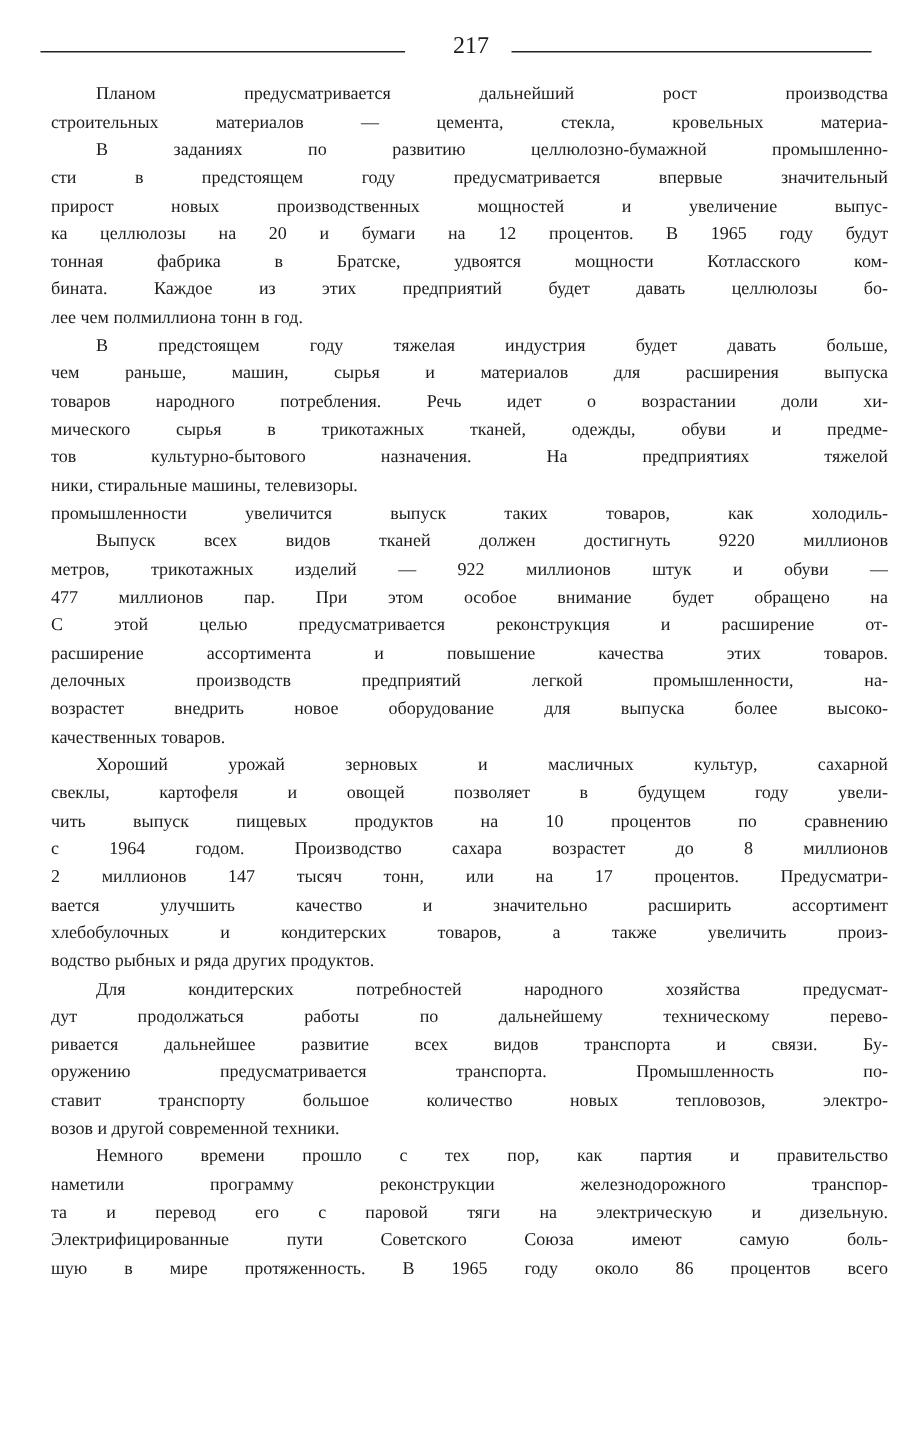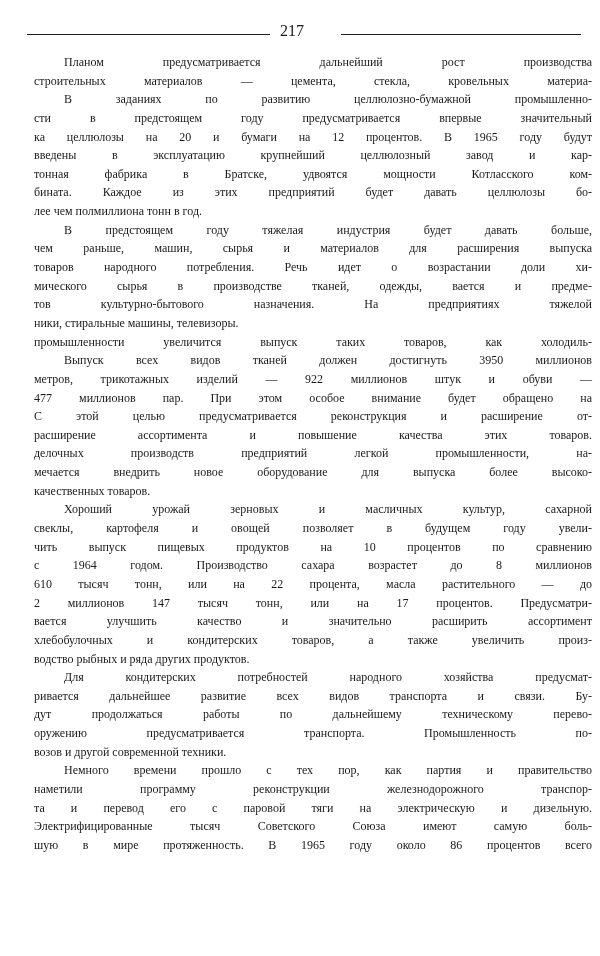--- a/index.html
+++ b/index.html
@@ -7,21 +7,21 @@
   .page {
     position: absolute; left: 0; top: 0; width: 600px; height: 956px;
     background: #ffffff; color: #1a1a1a;
     font-family: "DejaVu Serif", "Liberation Serif", serif;
   }
   .header { position: absolute; left: 0; top: 10px; width: 600px; height: 24px; }
   .rule { position: absolute; top: 24px; height: 0; border-top: 1.3px solid #222; }
   .rule.left { left: 27px; width: 243px; }
   .rule.right { left: 341px; width: 240px; }
   .page-num {
-    position: absolute; left: 280px; width: 46px; top: 12px; text-align: left;
+    position: absolute; left: 280px; width: 46px; top: 12px; text-align: right;
     font-family: "Liberation Serif", serif; font-size: 16px; color: #1a1a1a;
   }
   .body {
     position: absolute; left: 34px; top: 53px; width: 558px;
     font-family: "Liberation Serif", serif; font-size: 12px; line-height: 18.65px;
   }
   .para { margin: 0; padding: 0; }
   .line {
     display: block; white-space: nowrap; height: 18.65px;
     text-align: justify; text-align-last: justify;
@@ -40,64 +40,64 @@
   </div>
 
   <div class="body" id="body">
       <div class="para">
         <span class="line first">Планом предусматривается дальнейший рост производства</span>
         <span class="line">строительных материалов — цемента, стекла, кровельных материа-</span>
       </div>
       <div class="para">
         <span class="line first">В заданиях по развитию целлюлозно-бумажной промышленно-</span>
         <span class="line">сти в предстоящем году предусматривается впервые значительный</span>
+        <span class="line">прирост новых производственных мощностей и увеличение выпус-</span>
         <span class="line">ка целлюлозы на 20 и бумаги на 12 процентов. В 1965 году будут</span>
-        <span class="line">введены в эксплуатацию крупнейший целлюлозный завод и кар-</span>
         <span class="line">тонная фабрика в Братске, удвоятся мощности Котласского ком-</span>
         <span class="line">бината. Каждое из этих предприятий будет давать целлюлозы бо-</span>
         <span class="line last">лее чем полмиллиона тонн в год.</span>
       </div>
       <div class="para">
         <span class="line first">В предстоящем году тяжелая индустрия будет давать больше,</span>
         <span class="line">чем раньше, машин, сырья и материалов для расширения выпуска</span>
         <span class="line">товаров народного потребления. Речь идет о возрастании доли хи-</span>
-        <span class="line">мического сырья в производстве тканей, одежды, вается и предме-</span>
+        <span class="line">мического сырья в трикотажных тканей, одежды, обуви и предме-</span>
         <span class="line">тов культурно-бытового назначения. На предприятиях тяжелой</span>
         <span class="line last">ники, стиральные машины, телевизоры.</span>
         <span class="line">промышленности увеличится выпуск таких товаров, как холодиль-</span>
       </div>
       <div class="para">
-        <span class="line first">Выпуск всех видов тканей должен достигнуть 3950 миллионов</span>
+        <span class="line first">Выпуск всех видов тканей должен достигнуть 9220 миллионов</span>
         <span class="line">метров, трикотажных изделий — 922 миллионов штук и обуви —</span>
         <span class="line">477 миллионов пар. При этом особое внимание будет обращено на</span>
         <span class="line">С этой целью предусматривается реконструкция и расширение от-</span>
         <span class="line">расширение ассортимента и повышение качества этих товаров.</span>
         <span class="line">делочных производств предприятий легкой промышленности, на-</span>
-        <span class="line">мечается внедрить новое оборудование для выпуска более высоко-</span>
+        <span class="line">возрастет внедрить новое оборудование для выпуска более высоко-</span>
         <span class="line last">качественных товаров.</span>
       </div>
       <div class="para">
         <span class="line first">Хороший урожай зерновых и масличных культур, сахарной</span>
         <span class="line">свеклы, картофеля и овощей позволяет в будущем году увели-</span>
         <span class="line">чить выпуск пищевых продуктов на 10 процентов по сравнению</span>
         <span class="line">с 1964 годом. Производство сахара возрастет до 8 миллионов</span>
-        <span class="line">610 тысяч тонн, или на 22 процента, масла растительного — до</span>
         <span class="line">2 миллионов 147 тысяч тонн, или на 17 процентов. Предусматри-</span>
         <span class="line">вается улучшить качество и значительно расширить ассортимент</span>
         <span class="line">хлебобулочных и кондитерских товаров, а также увеличить произ-</span>
         <span class="line last">водство рыбных и ряда других продуктов.</span>
       </div>
       <div class="para">
         <span class="line first">Для кондитерских потребностей народного хозяйства предусмат-</span>
+        <span class="line">дут продолжаться работы по дальнейшему техническому перево-</span>
         <span class="line">ривается дальнейшее развитие всех видов транспорта и связи. Бу-</span>
-        <span class="line">дут продолжаться работы по дальнейшему техническому перево-</span>
         <span class="line">оружению предусматривается транспорта. Промышленность по-</span>
+        <span class="line">ставит транспорту большое количество новых тепловозов, электро-</span>
         <span class="line last">возов и другой современной техники.</span>
       </div>
       <div class="para">
         <span class="line first">Немного времени прошло с тех пор, как партия и правительство</span>
         <span class="line">наметили программу реконструкции железнодорожного транспор-</span>
         <span class="line">та и перевод его с паровой тяги на электрическую и дизельную.</span>
-        <span class="line">Электрифицированные тысяч Советского Союза имеют самую боль-</span>
+        <span class="line">Электрифицированные пути Советского Союза имеют самую боль-</span>
         <span class="line">шую в мире протяженность. В 1965 году около 86 процентов всего</span>
       </div>
     </div>
 </div>
 
 </body></html>

